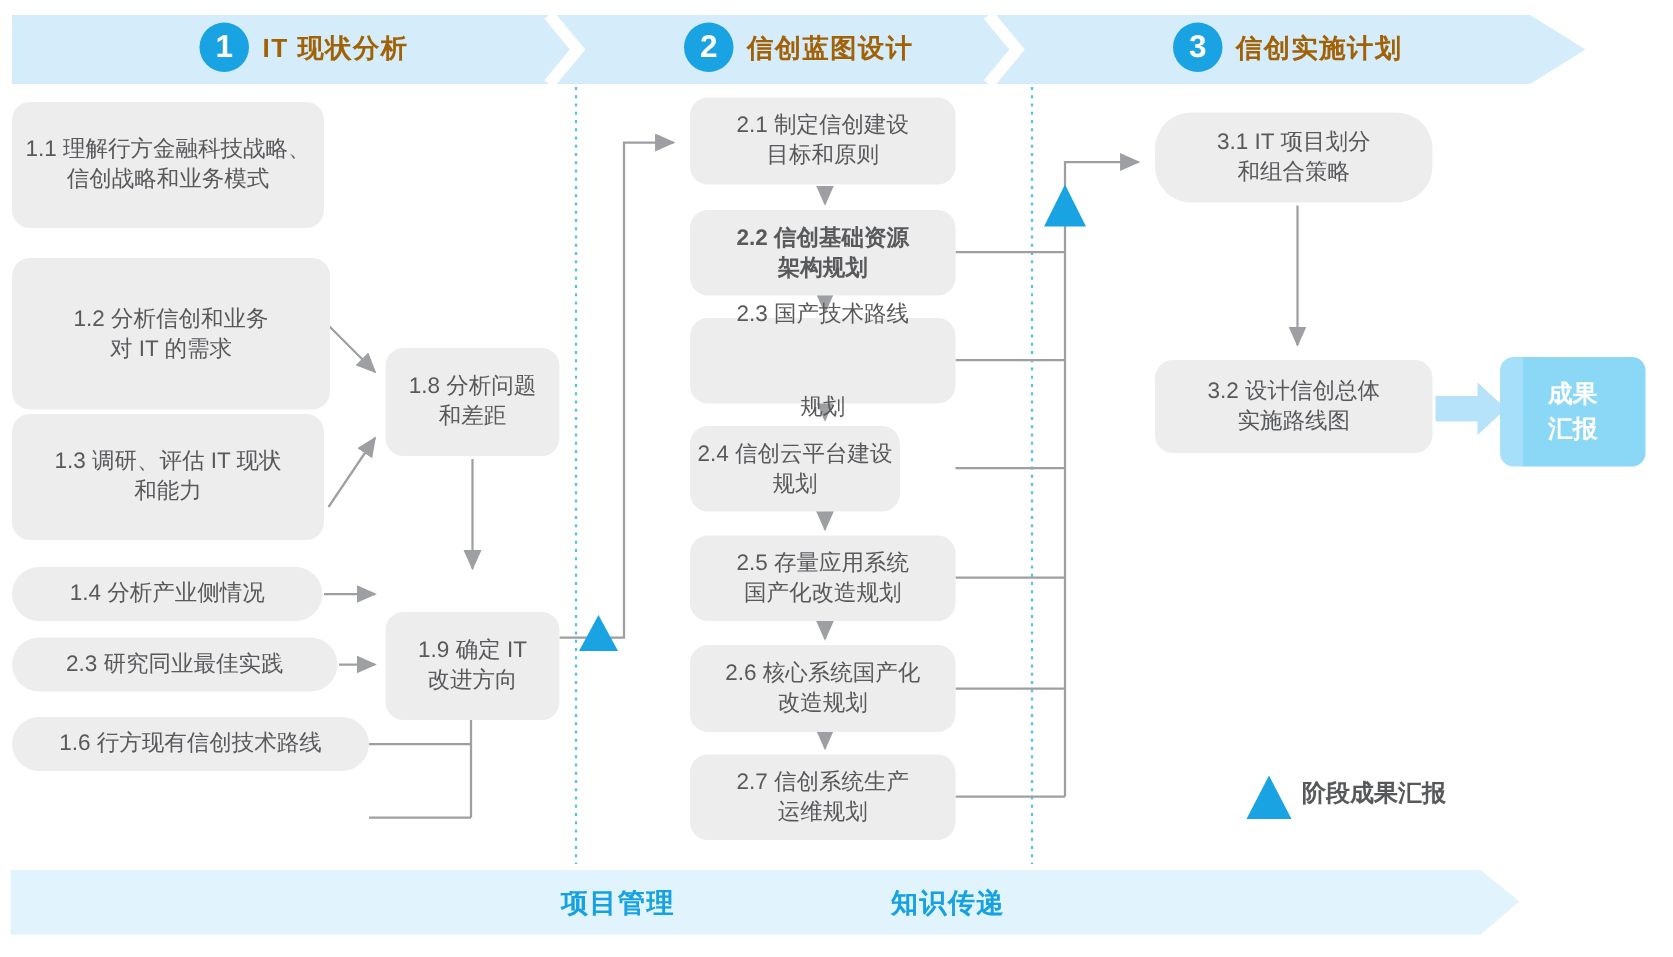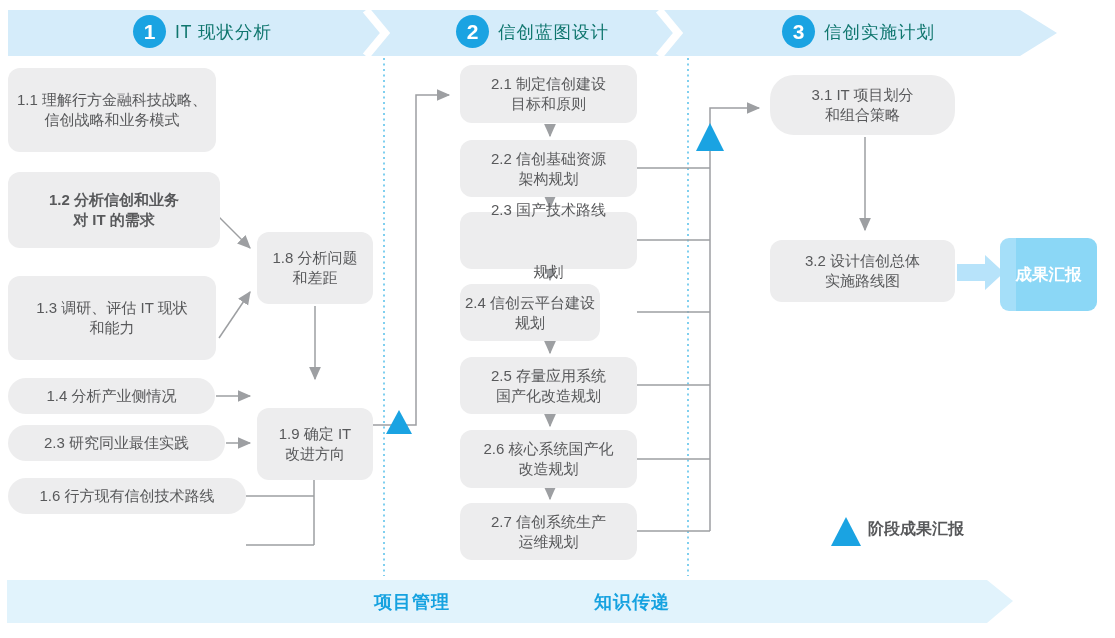--- a/index.html
+++ b/index.html
@@ -7,34 +7,34 @@
     position:relative;width:1115px;height:638px;background:#ffffff;
     font-family:"Liberation Sans","DejaVu Sans",sans-serif;overflow:hidden;
   }
   #wires{position:absolute;left:0;top:0;width:1115px;height:638px;}
 
   .phase-hdr{position:absolute;top:15px;display:flex;align-items:center;gap:9px;}
   .phase-num{
     width:33px;height:33px;border-radius:50%;background:#1aa3e2;color:#ffffff;
     font-weight:bold;font-size:21px;display:flex;align-items:center;justify-content:center;
   }
-  .phase-title{color:#0f766e;font-weight:normal;font-size:17.5px;letter-spacing:1px;}
+  .phase-title{color:#a16207;font-weight:bold;font-size:17.5px;letter-spacing:1px;}
 
   .node{
     position:absolute;background:#ededee;color:#58595b;border-radius:12px;
     display:flex;flex-direction:column;align-items:center;justify-content:center;
     font-size:15px;line-height:1.32;text-align:center;
   }
   .pill{border-radius:18px;}
 
   .result-box{
     position:absolute;left:1000px;top:238px;width:97px;height:73px;border-radius:9px;
     background:linear-gradient(90deg,#a5dff9 0 16%,#8bd7f6 16%);
     color:#ffffff;font-weight:bold;font-size:16.5px;line-height:1.35;
-    display:flex;flex-direction:row;align-items:center;justify-content:center;text-align:center;
+    display:flex;flex-direction:column;align-items:center;justify-content:center;text-align:center;
   }
 
   .legend-label{
     position:absolute;left:868px;top:519px;font-size:16px;font-weight:bold;color:#57585a;
   }
   .footer-label{
     position:absolute;top:590px;width:120px;text-align:center;
     color:#16a2e0;font-weight:bold;font-size:18px;letter-spacing:1px;
   }
   #footer-left{left:352px;}
@@ -111,21 +111,21 @@
   </div>
   <div class="phase-hdr" style="left:782px;">
     <div class="phase-num">3</div>
     <div class="phase-title">信创实施计划</div>
   </div>
 
   <div class="node" style="left:8px;top:68px;width:208px;height:84px;">
     <span>1.1 理解行方金融科技战略、</span>
     <span>信创战略和业务模式</span>
   </div>
-  <div class="node" style="left:8px;top:172px;width:212px;height:76px;font-weight:bold;">
+  <div class="node" style="left:8px;top:172px;width:212px;height:101px;">
     <span>1.2 分析信创和业务</span>
     <span>对 IT 的需求</span>
   </div>
   <div class="node" style="left:8px;top:276px;width:208px;height:84px;">
     <span>1.3 调研、评估 IT 现状</span>
     <span>和能力</span>
   </div>
   <div class="node pill" style="left:8px;top:378px;width:207px;height:36px;">
     <span>1.4 分析产业侧情况</span>
   </div>
@@ -141,21 +141,21 @@
   </div>
   <div class="node" style="left:257px;top:408px;width:116px;height:72px;">
     <span>1.9 确定 IT</span>
     <span>改进方向</span>
   </div>
 
   <div class="node" style="left:460px;top:65px;width:177px;height:58px;">
     <span>2.1 制定信创建设</span>
     <span>目标和原则</span>
   </div>
-  <div class="node" style="left:460px;top:140px;width:177px;height:57px;">
+  <div class="node" style="left:460px;top:140px;width:177px;height:57px;font-weight:bold;">
     <span>2.2 信创基础资源</span>
     <span>架构规划</span>
   </div>
   <div class="node" style="left:460px;top:212px;width:177px;height:57px;gap:42px;">
     <span>2.3 国产技术路线</span>
     <span>规划</span>
   </div>
   <div class="node" style="left:460px;top:284px;width:140px;height:57px;">
     <span>2.4 信创云平台建设</span>
     <span>规划</span>

